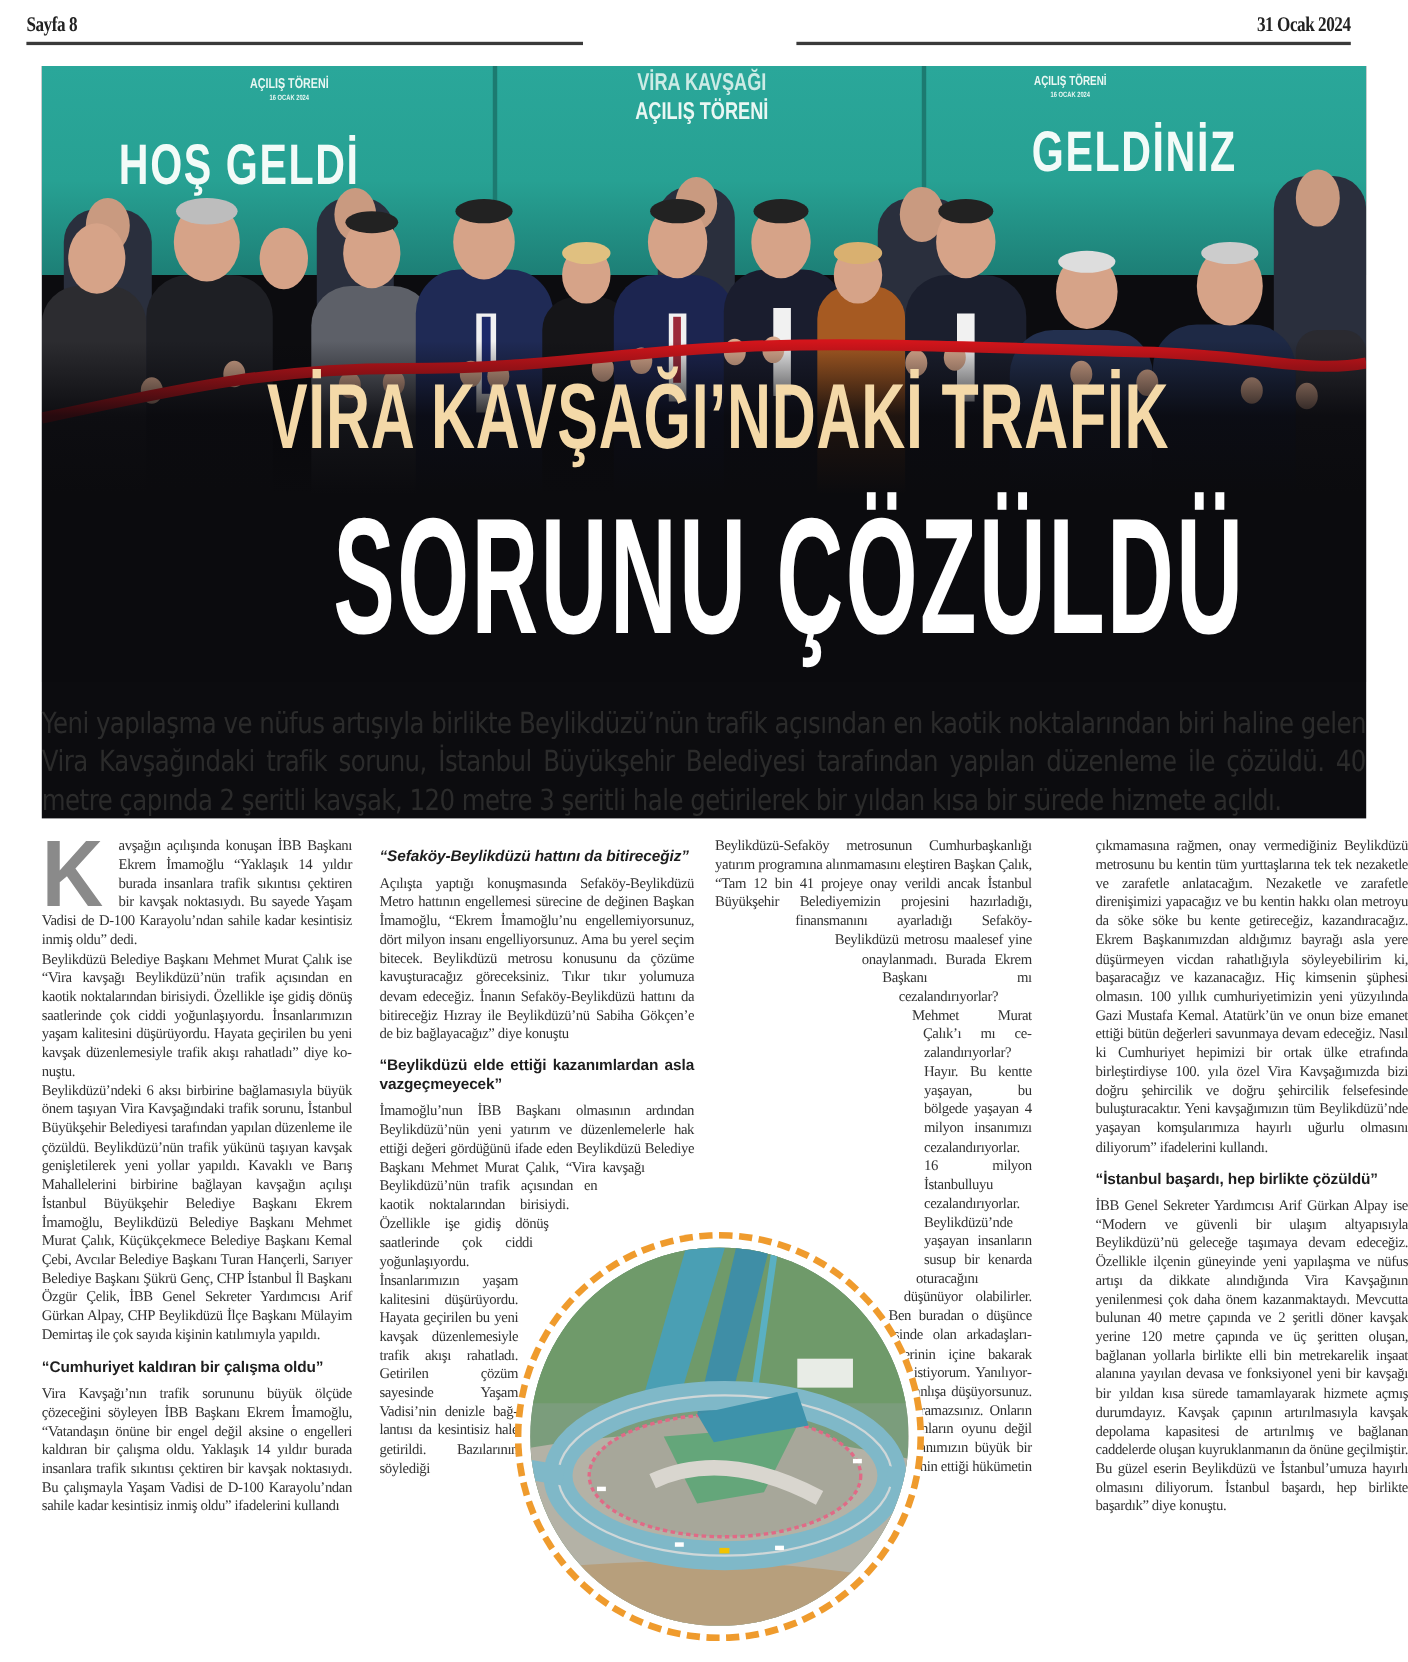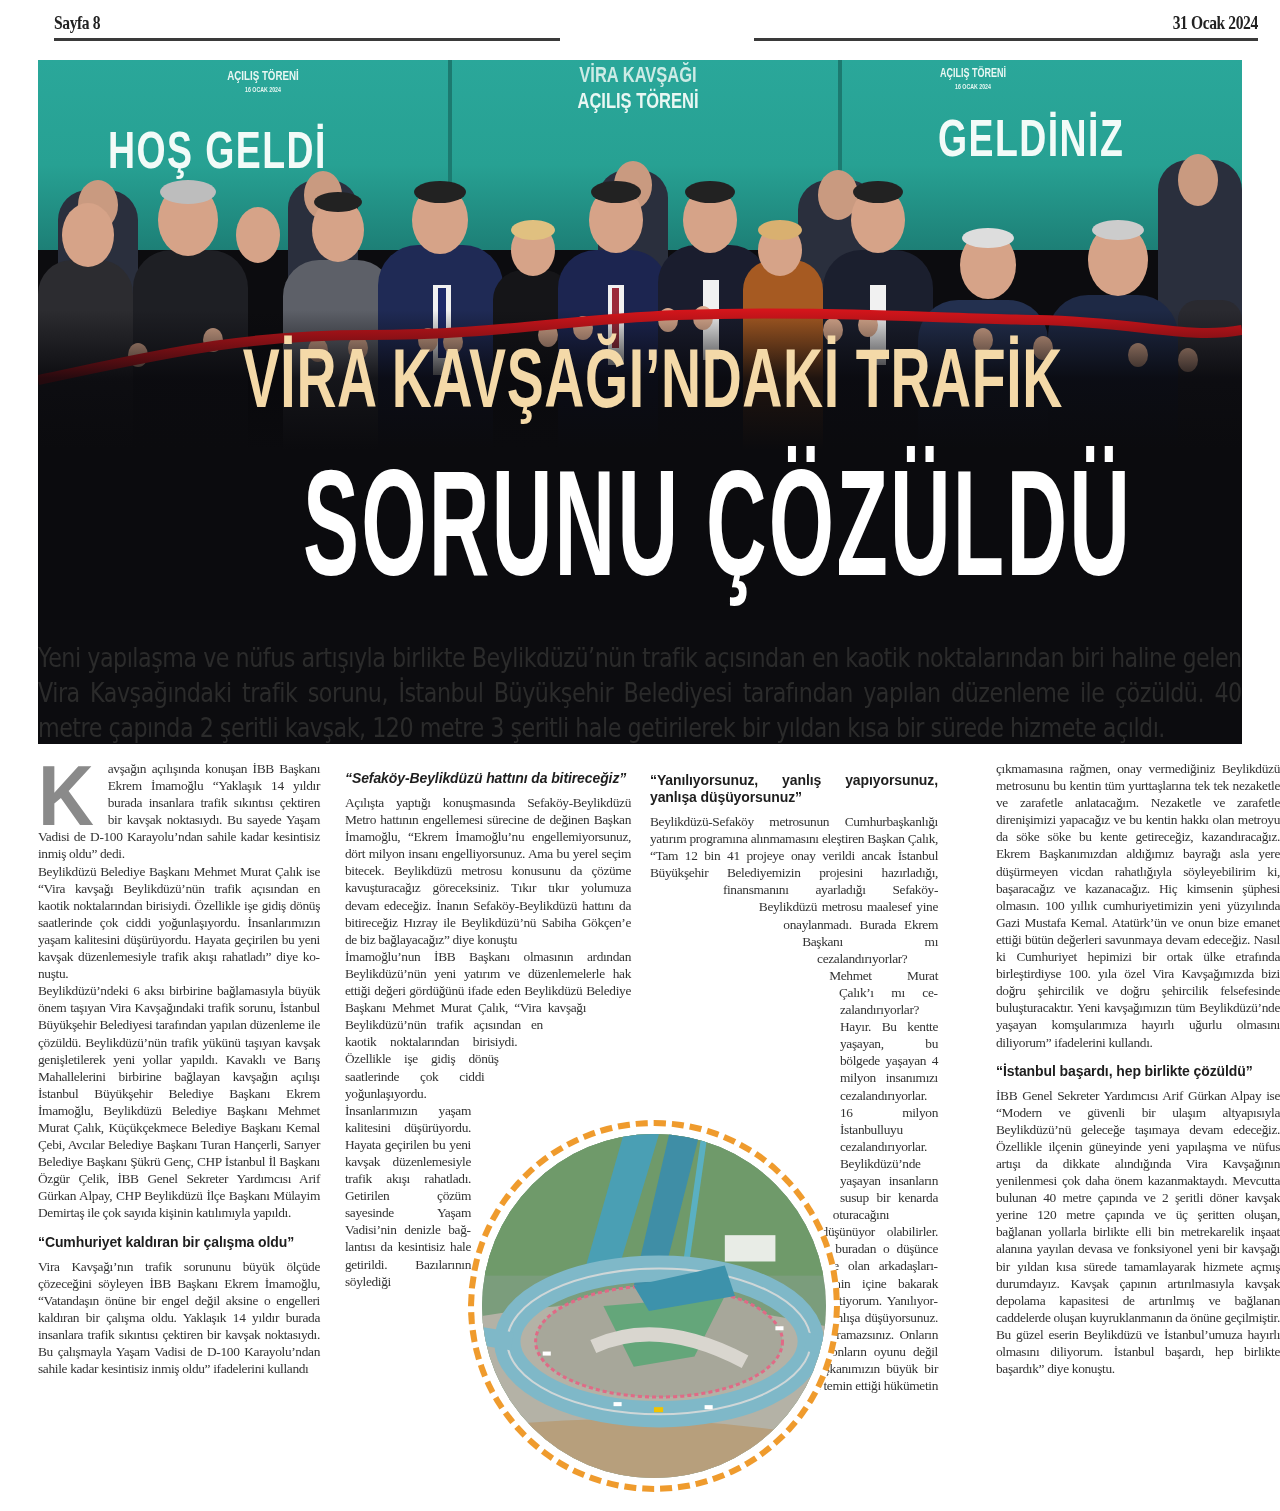--- a/index.html
+++ b/index.html
@@ -1,20 +1,20 @@
 <!DOCTYPE html>
 <html><head>
 <meta charset="utf-8">
 <style>
   * { box-sizing: border-box; margin: 0; padding: 0; }
   html, body { width: 1280px; height: 1511px; background: #fff; overflow: hidden; }
   body { font-family: "Liberation Serif", serif; color: #2a2a2a; position: relative; }
 
   
-  .masthead { position: absolute; left: 54px; top: 8px; width: 1204px; height: 48px; }
+  .masthead { position: absolute; left: 24px; top: 8px; width: 1204px; height: 48px; }
   .mast-rule { position: absolute; top: 30px; height: 3px; background: #3a3a3a; }
   .mast-rule.left { left: 0; width: 506px; }
   .mast-rule.right { left: 700px; width: 504px; }
   .page-no { position: absolute; left: 0; top: 4px; font-family: "Liberation Serif", serif; font-weight: bold; font-size: 19px; color: #222; letter-spacing: -0.5px; transform: scaleX(0.82); transform-origin: left; }
   .issue-date { position: absolute; right: 0; top: 4px; font-family: "Liberation Serif", serif; font-weight: bold; font-size: 19px; color: #222; letter-spacing: -0.5px; transform: scaleX(0.82); transform-origin: right; }
   .logo { position: absolute; left: 509px; top: 10px; width: 192px; height: 42px; }
   .logo-strip { position: absolute; left: 0; top: 0; width: 192px; height: 8px; background: #1a1a1a; color: #ccc; font-family: "Liberation Sans", sans-serif; font-size: 6px; line-height: 8px; text-align: center; letter-spacing: 1px; }
   .logo-word { position: absolute; left: 0; top: 6px; width: 192px; text-align: center; font-family: "Liberation Serif", serif; font-weight: bold; font-size: 34px; line-height: 34px; color: #c8242a; letter-spacing: -0.5px; transform: scaleX(0.92); }
 
   
@@ -202,26 +202,26 @@
   <p>avşağın açılışında konuşan İBB Baş­kanı Ekrem İmamoğlu “Yaklaşık 14 yıldır burada insanlara trafik sıkıntısı çektiren bir kavşak noktasıydı. Bu sa­yede Yaşam Vadisi de D-100 Karayolu’ndan sa­hile kadar kesintisiz inmiş oldu” dedi.</p>
   <p>Beylikdüzü Belediye Başkanı Mehmet Murat Çalık ise “Vira kavşağı Beylikdüzü’nün trafik açı­sından en kaotik noktalarından birisiydi. Özel­likle işe gidiş dönüş saatlerinde çok ciddi yoğunlaşıyordu. İnsanlarımızın yaşam kalitesini düşürüyordu. Hayata geçirilen bu yeni kavşak düzenlemesiyle trafik akışı rahatladı” diye ko­nuştu.</p>
   <p>Beylikdüzü’ndeki 6 aksı birbirine bağlamasıyla büyük önem taşıyan Vira Kavşağındaki trafik so­runu, İstanbul Büyükşehir Belediyesi tarafından yapılan düzenleme ile çözüldü. Beylikdüzü’nün trafik yükünü taşıyan kavşak genişletilerek yeni yollar yapıldı. Kavaklı ve Barış Mahallelerini bir­birine bağlayan kavşağın açılışı İstanbul Büyük­şehir Belediye Başkanı Ekrem İmamoğlu, Beylikdüzü Belediye Başkanı Mehmet Murat Çalık, Küçükçekmece Belediye Başkanı Kemal Çebi, Avcılar Belediye Başkanı Turan Hançerli, Sarıyer Belediye Başkanı Şükrü Genç, CHP İs­tanbul İl Başkanı Özgür Çelik, İBB Genel Sekre­ter Yardımcısı Arif Gürkan Alpay, CHP Beylikdüzü İlçe Başkanı Mülayim Demirtaş ile çok sayıda kişinin katılımıyla yapıldı.</p>
   <h3 class="subhead">“Cumhuriyet kaldıran bir çalışma oldu”</h3>
   <p>Vira Kavşağı’nın trafik sorununu büyük ölçüde çözeceğini söyleyen İBB Başkanı Ekrem İma­moğlu, “Vatandaşın önüne bir engel değil aksine o engelleri kaldıran bir çalışma oldu. Yaklaşık 14 yıldır burada insanlara trafik sıkıntısı çektiren bir kavşak noktasıydı. Bu çalışmayla Yaşam Vadisi de D-100 Karayolu’ndan sahile kadar kesintisiz inmiş oldu” ifadelerini kullandı</p>
 </article>
 
 <article class="col c2">
   <h3 class="subhead">“Sefaköy-Beylikdüzü hattını da bitireceğiz”</h3>
   <p>Açılışta yaptığı konuşmasında Sefaköy-Beylik­düzü Metro hattının engellemesi sürecine de de­ğinen Başkan İmamoğlu, “Ekrem İmamoğlu’nu engellemiyorsunuz, dört milyon insanı engelliyor­sunuz. Ama bu yerel seçim bitecek. Beylikdüzü metrosu konusunu da çözüme kavuşturacağız göreceksiniz. Tıkır tıkır yolumuza devam edece­ğiz. İnanın Sefaköy-Beylikdüzü hattını da bitire­ceğiz Hızray ile Beylikdüzü’nü Sabiha Gökçen’e de biz bağlayacağız” diye konuştu</p>
+  <h3 class="subhead">“Beylikdüzü elde ettiği kazanımlardan asla vazgeçmeyecek”</h3>
   <div class="shape-l" style="width:160px;height:380px;margin-top:110px;"></div>
   <p>İmamoğlu’nun İBB Başkanı olmasının ardından Beylikdüzü’nün yeni yatırım ve düzenlemelerle hak ettiği değeri gördüğünü ifade eden Beylik­düzü Belediye Başkanı Mehmet Murat Çalık, “Vira kavşağı Beylikdü­zü’nün trafik açısından en kaotik noktalarından bi­risiydi. Özellikle işe gidiş dönüş saatle­rinde çok ciddi yoğunlaşıyordu. İnsanlarımızın yaşam kalite­sini düşürü­yordu. Hayata geçiri­len bu yeni kavşak düzen­lemesiyle trafik akışı rahatladı. Getirilen çözüm sayesinde Yaşam Vadisi’nin denizle bağ­lantısı da kesintisiz hale getirildi. Bazılarının söylediği­</p>
 </article>
 
 <article class="col c3">
-  <h3 class="subhead">“Yanılıyorsunuz, yanlış yapıyorsunuz, yanlışa düşüyorsunuz”</h3>
   <div class="shape-r" style="width:190px;height:400px;margin-top:170px;"></div>
   <p>Beylikdüzü-Sefaköy metrosunun Cumhurbaş­kanlığı yatırım programına alınmamasını eleşti­ren Başkan Çalık, “Tam 12 bin 41 projeye onay verildi ancak İstanbul Büyükşehir Belediyemizin projesini hazırladığı, finansmanını ayarladığı Se­faköy-Beylikdüzü metrosu maalesef yine onay­lanmadı. Burada Ekrem Başkanı mı cezalandırıyorlar? Mehmet Murat Çalık’ı mı ce­zalandırıyorlar? Hayır. Bu kentte yaşayan, bu bölgede yaşayan 4 milyon insanımızı cezalandırı­yorlar. 16 milyon İstanbulluyu cezalandırıyorlar. Beylikdüzü’nde yaşayan insanların susup bir ke­narda oturacağını düşünüyor olabilir­ler. Ben buradan o düşünce içerisinde olan arkadaşları­mın gözlerinin içine baka­rak şunları söylemek istiyorum. Yanılıyor­sunuz, yanlış yapı­yorsunuz, yanlışa düşüyorsunuz. Bu kentin hiçbir evladını cezalan­dıramazsınız. Onların ulaşım haklarını gasp ederseniz, onların oyunu değil sadece ahını alırsınız. Ekrem Başkanımızın büyük bir çaba ve gayretle tüm kay­naklarını temin ettiği hükü­metin cebinden tek bir kuruş bile</p>
 </article>
 
 <article class="col c4">
   <p>çıkmamasına rağmen, onay vermediğiniz Beylik­düzü metrosunu bu kentin tüm yurttaşlarına tek tek nezaketle ve zarafetle anlatacağım. Nezaketle ve zarafetle direnişimizi yapacağız ve bu kentin hakkı olan metroyu da söke söke bu kente getire­ceğiz, kazandıracağız. Ekrem Başkanımızdan al­dığımız bayrağı asla yere düşürmeyen vicdan rahatlığıyla söyleyebilirim ki, başaracağız ve kaza­nacağız. Hiç kimsenin şüphesi olmasın. 100 yıllık cumhuriyetimizin yeni yüzyılında Gazi Mustafa Kemal. Atatürk’ün ve onun bize emanet ettiği bütün değerleri savunmaya devam edeceğiz. Nasıl ki Cumhuriyet hepimizi bir ortak ülke etra­fında birleştirdiyse 100. yıla özel Vira Kavşağı­mızda bizi doğru şehircilik ve doğru şehircilik felsefesinde buluşturacaktır. Yeni kavşağımızın tüm Beylikdüzü’nde yaşayan komşularımıza ha­yırlı uğurlu olmasını diliyorum” ifadelerini kullandı.</p>
   <h3 class="subhead">“İstanbul başardı, hep birlikte çözüldü”</h3>
   <p>İBB Genel Sekreter Yardımcısı Arif Gürkan Alpay ise “Modern ve güvenli bir ulaşım altyapı­sıyla Beylikdüzü’nü geleceğe taşımaya devam edeceğiz. Özellikle ilçenin güneyinde yeni yapı­laşma ve nüfus artışı da dikkate alındığında Vira Kavşağının yenilenmesi çok daha önem kazan­maktaydı. Mevcutta bulunan 40 metre çapında ve 2 şeritli döner kavşak yerine 120 metre çapında ve üç şeritten oluşan, bağlanan yollarla birlikte elli bin metrekarelik inşaat alanına yayılan devasa ve fonksiyonel yeni bir kavşağı bir yıldan kısa sürede tamamlayarak hizmete açmış durumdayız. Kav­şak çapının artırılmasıyla kavşak depolama kap­asitesi de artırılmış ve bağlanan caddelerde oluşan kuyruklanmanın da önüne geçilmiştir. Bu güzel eserin Beylikdüzü ve İstanbul’umuza hayırlı olmasını diliyorum. İstanbul başardı, hep birlikte başardık” diye konuştu.</p>
 </article>
 

